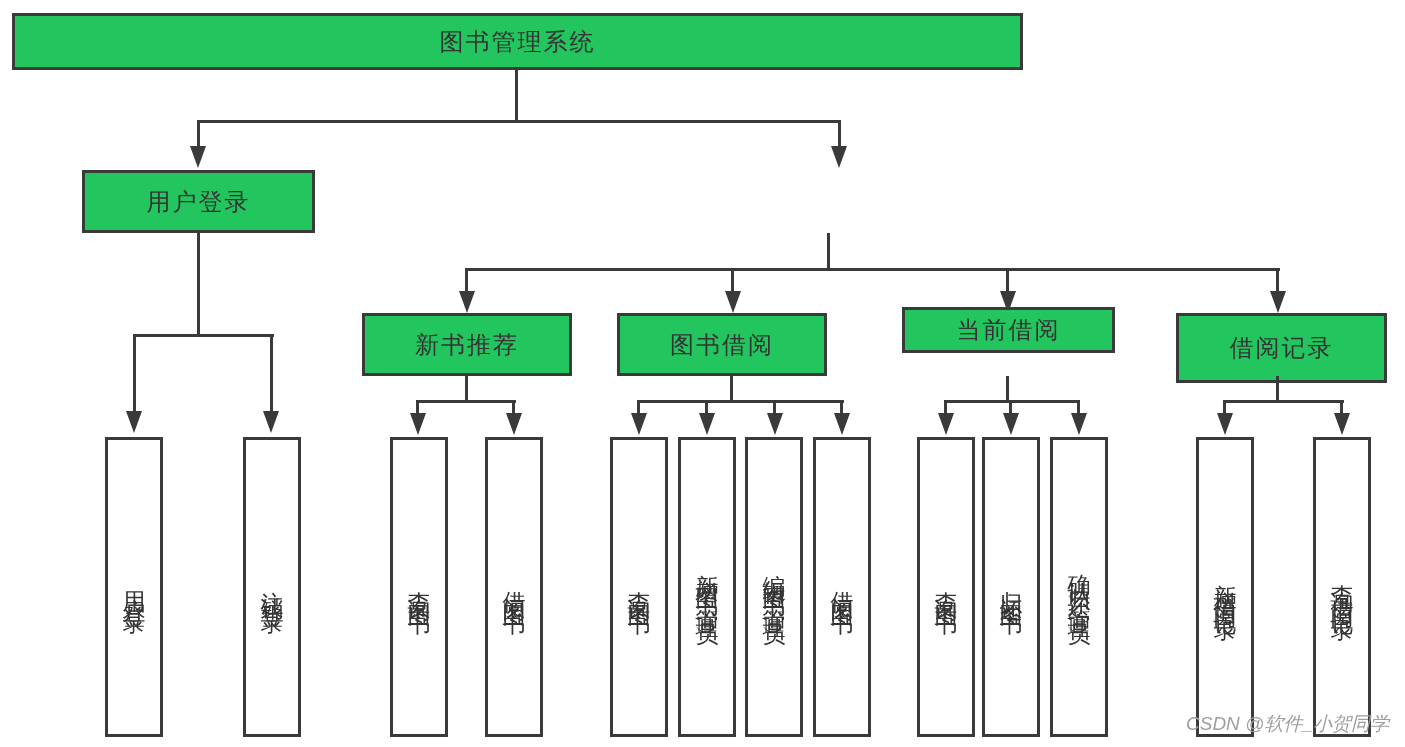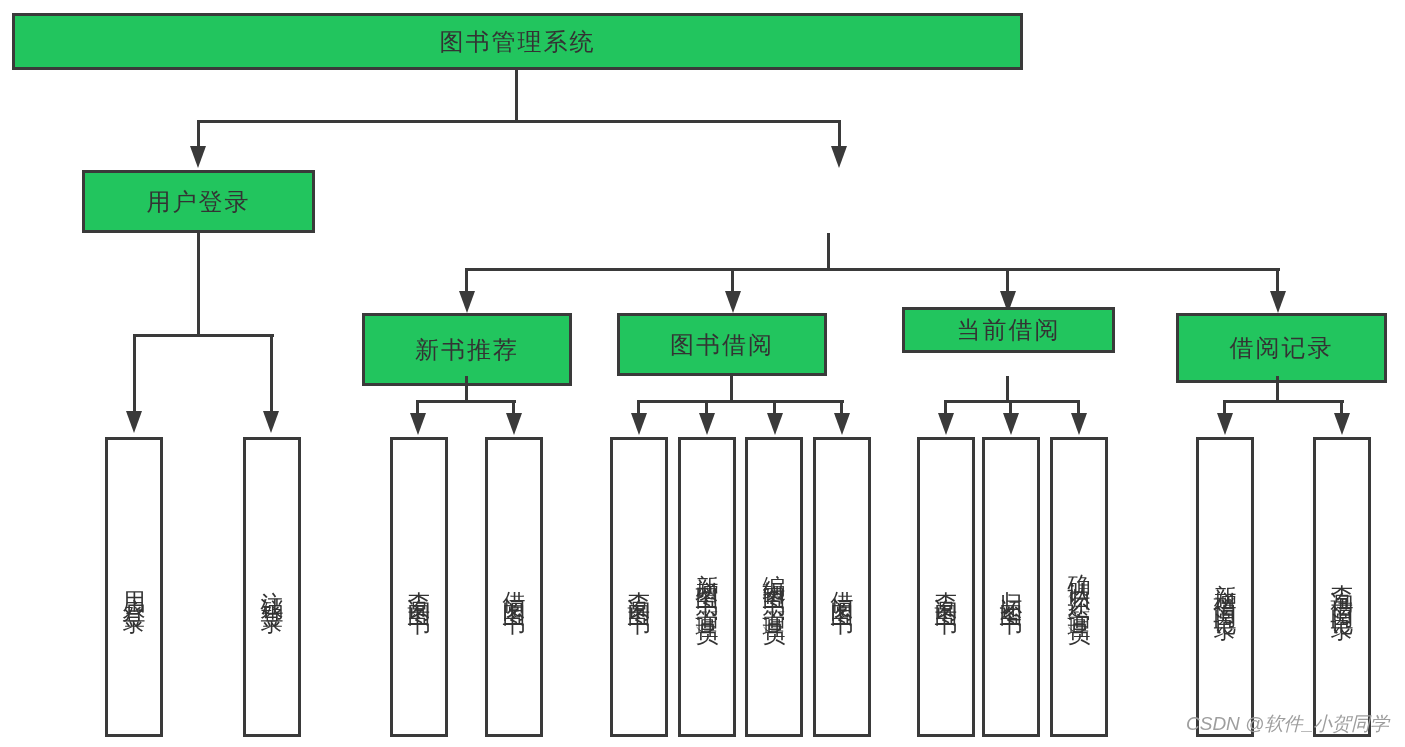--- a/index.html
+++ b/index.html
@@ -97,21 +97,21 @@
   <div class="line" style="left:466px;top:268px;width:814px;height:3px"></div>
   <div class="line" style="left:465px;top:268px;width:3px;height:25px"></div>
   <div class="line" style="left:731px;top:268px;width:3px;height:25px"></div>
   <div class="line" style="left:1006px;top:268px;width:3px;height:25px"></div>
   <div class="line" style="left:1276px;top:268px;width:3px;height:25px"></div>
   <div class="tri" style="left:459px;top:291px"></div>
   <div class="tri" style="left:725px;top:291px"></div>
   <div class="tri" style="left:1000px;top:291px"></div>
   <div class="tri" style="left:1270px;top:291px"></div>
 
-  <div class="hbox" style="left:362px;top:313px;width:210px;height:73px">
+  <div class="hbox" style="left:362px;top:313px;width:210px;height:63px">
     <span class="hlabel">新书推荐</span>
   </div>
   <div class="hbox" style="left:617px;top:313px;width:210px;height:63px">
     <span class="hlabel">图书借阅</span>
   </div>
   <div class="hbox" style="left:902px;top:307px;width:213px;height:46px">
     <span class="hlabel">当前借阅</span>
   </div>
   <div class="hbox" style="left:1176px;top:313px;width:211px;height:70px">
     <span class="hlabel">借阅记录</span>

